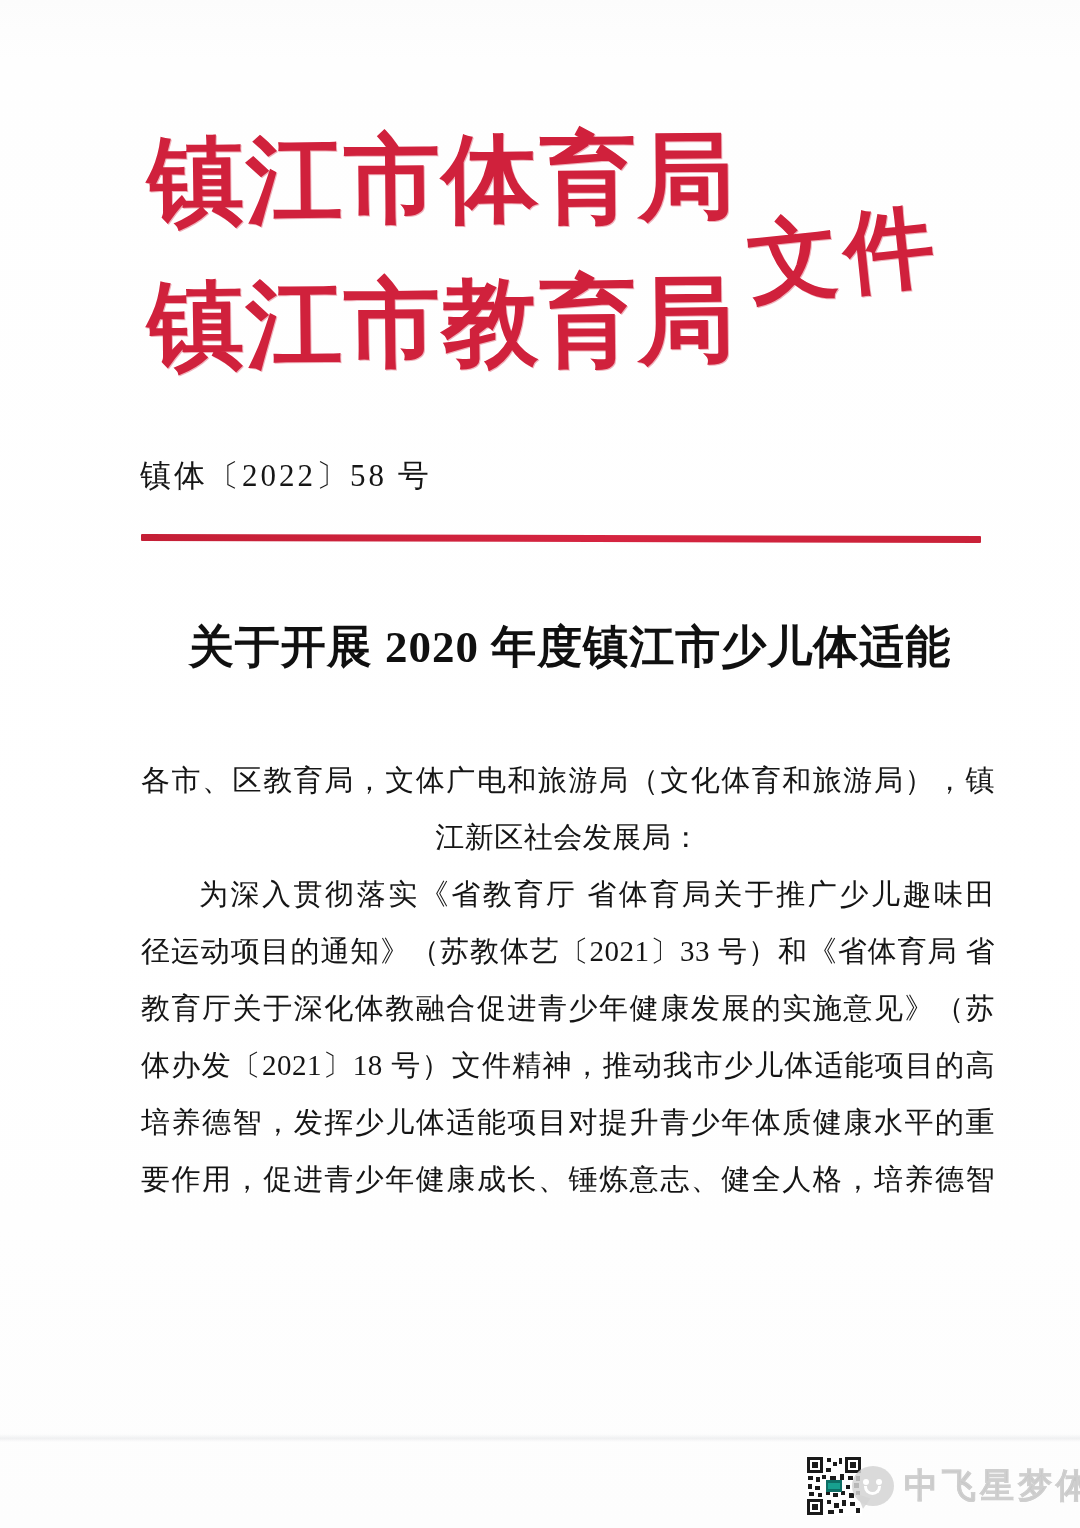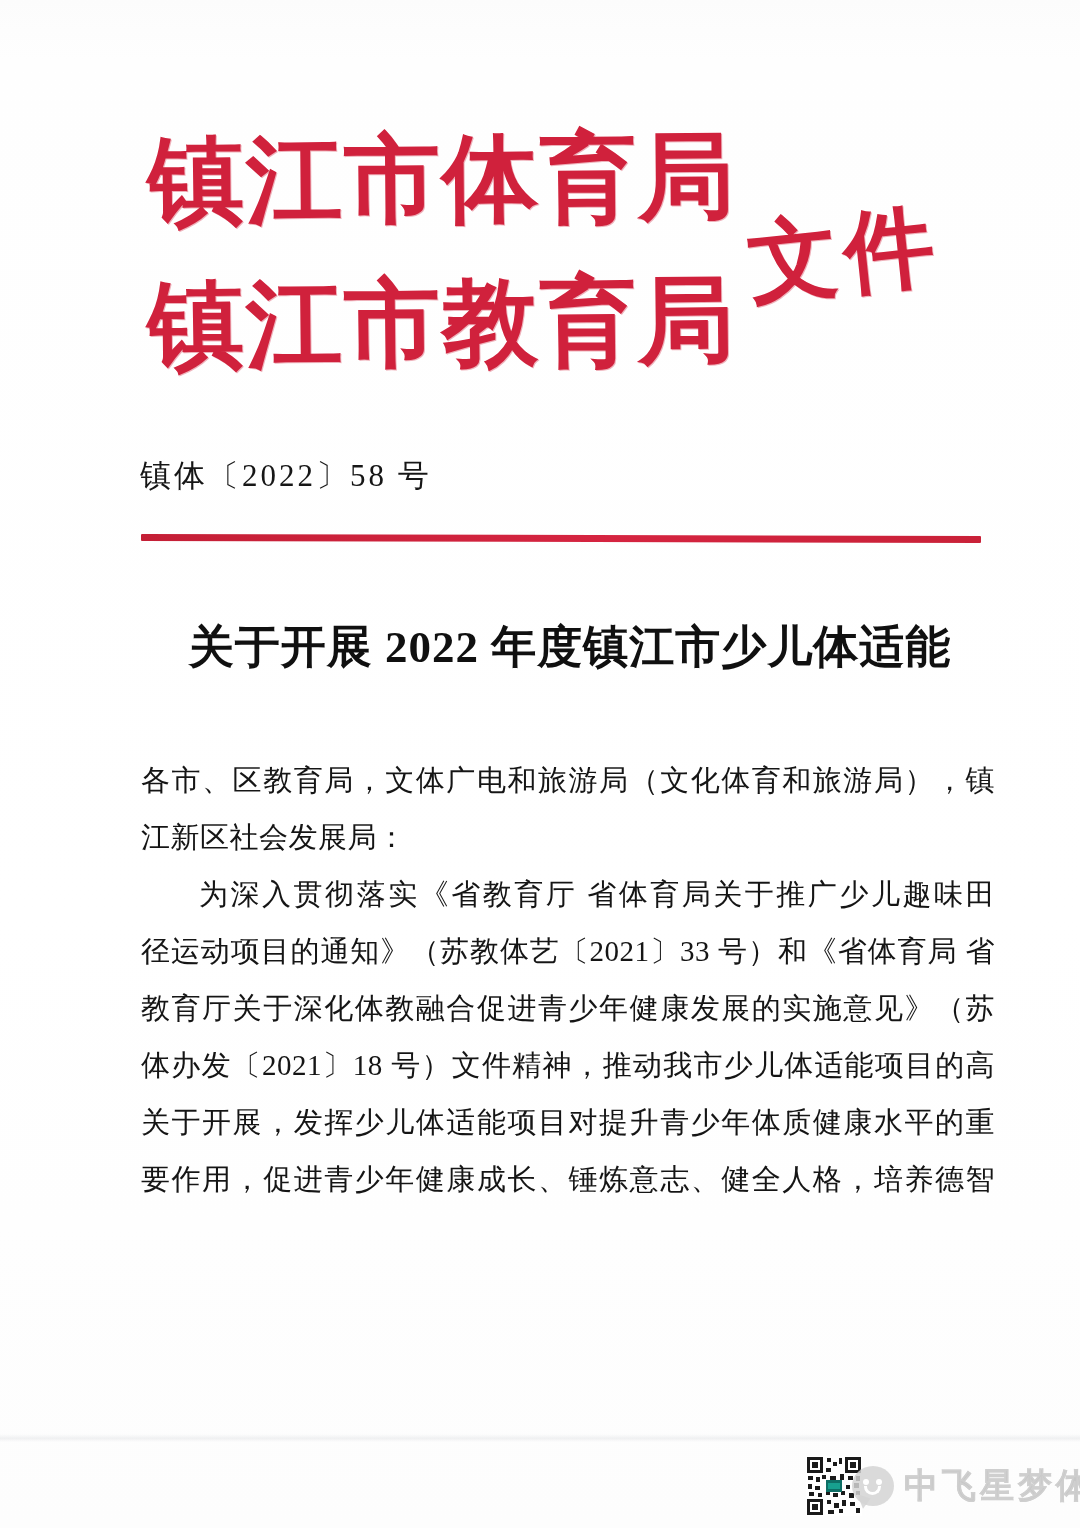--- a/index.html
+++ b/index.html
@@ -87,21 +87,21 @@
   .body-block{
     position:absolute;
     left:141px;top:752px;width:854px;
     font-size:29px;
     color:#151515;
   }
   .body-line{
     height:57px;
     line-height:57px;
     white-space:nowrap;
-    text-align:left;
+    text-align:center;
     letter-spacing:.5px;
   }
   .body-line.fill{
     text-align:justify;
     text-align-last:justify;
   }
   .body-line.indent{padding-left:58px;}
 
   
   .page-edge-shadow{
@@ -172,31 +172,31 @@
 
   <div class="agency l1">镇江市体育局</div>
   <div class="agency l2">镇江市教育局</div>
   <div class="doc-type">文件</div>
 
   <div class="doc-number">镇体〔2022〕58 号</div>
 
   <div class="red-rule"></div>
 
   <div class="doc-title">
-    <div>关于开展 2022 年度镇江市少儿体适能</div>
+    <div>关于开展 2020 年度镇江市少儿体适能</div>
   </div>
 
   <div class="body-block">
       <div class="body-line fill">各市、区教育局，文体广电和旅游局（文化体育和旅游局），镇</div>
       <div class="body-line">江新区社会发展局：</div>
       <div class="body-line fill indent">为深入贯彻落实《省教育厅 省体育局关于推广少儿趣味田</div>
       <div class="body-line fill">径运动项目的通知》（苏教体艺〔2021〕33 号）和《省体育局 省</div>
       <div class="body-line fill">教育厅关于深化体教融合促进青少年健康发展的实施意见》（苏</div>
       <div class="body-line fill">体办发〔2021〕18 号）文件精神，推动我市少儿体适能项目的高</div>
-      <div class="body-line fill">关于开展，发挥少儿体适能项目对提升青少年体质健康水平的重</div>
+      <div class="body-line fill">培养德智，发挥少儿体适能项目对提升青少年体质健康水平的重</div>
       <div class="body-line fill">要作用，促进青少年健康成长、锤炼意志、健全人格，培养德智</div>
     </div>
 
   <div class="page-edge-shadow"></div>
 
   <div class="footer">
     <div class="qr">
       <svg viewBox="0 0 56 60" shape-rendering="crispEdges" aria-hidden="true">
         <rect x="0" y="0" width="56" height="60" fill="#ffffff"></rect>
 

